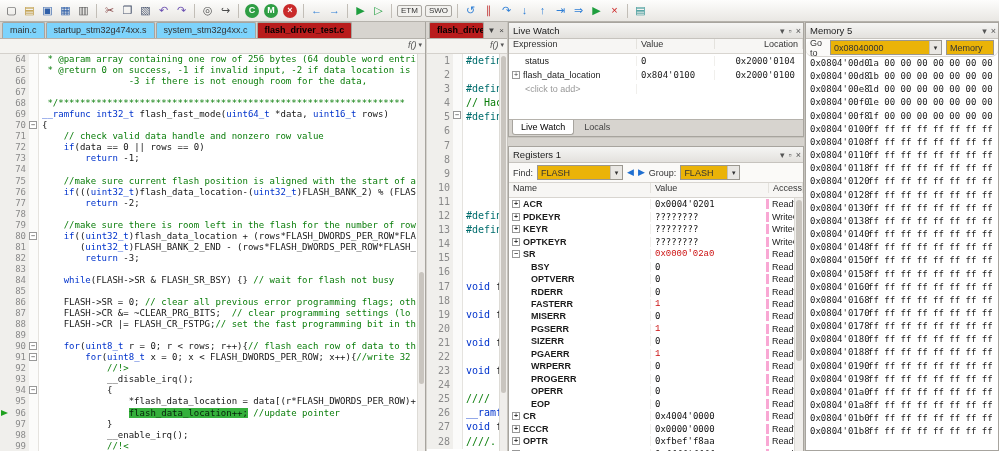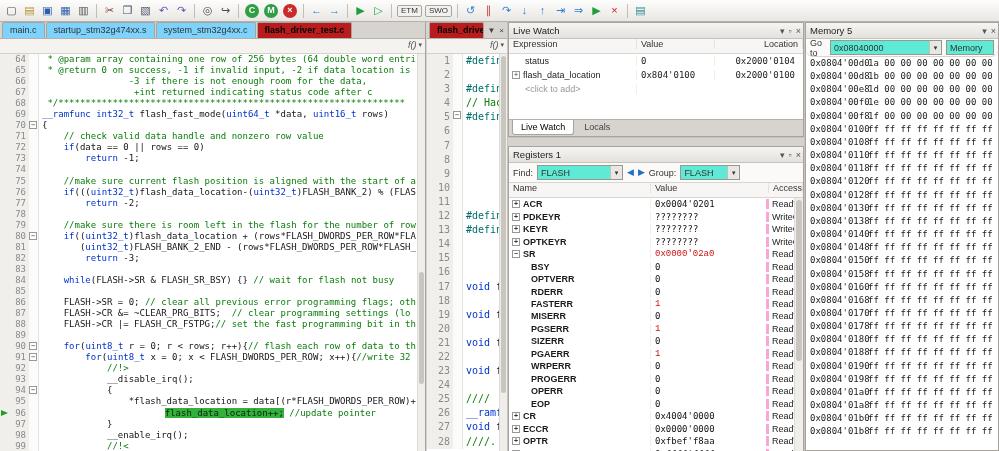--- a/index.html
+++ b/index.html
@@ -44,21 +44,21 @@
   .fold{width:10px;flex:none;background:#fbfbfa;border-right:1px solid #e5e3df;position:relative;}
   .foldbox{position:absolute;left:0;top:1px;width:8px;height:8px;border:1px solid #989898;background:#fff;
     font-size:7px;line-height:6px;text-align:center;color:#333;}
   .ct{white-space:pre;padding-left:3px;}
   .pcarrow{position:absolute;left:1px;top:2px;width:0;height:0;
     border-left:7px solid #1fa11f;border-top:3.5px solid transparent;border-bottom:3.5px solid transparent;}
   .tk-c{color:#0a7d0a;}
   .tk-k{color:#0033cc;}
   .tk-d{color:#006d6d;}
   .tk-p{color:#151515;}
-  .tk-hl{background:#35b03c;color:#06230a;margin-left:36px;}
+  .tk-hl{background:#35b03c;color:#06230a;}
   .vsb{position:absolute;right:0;top:32px;bottom:0;width:8px;background:#f0eeeb;border-left:1px solid #dddbd6;}
   .vsbthumb{position:absolute;left:1px;right:1px;background:#c9c5bf;border-radius:3px;}
 
   
   .panel{position:absolute;background:#fff;border:1px solid #a7a49e;overflow:hidden;}
   #lw{left:508px;top:22px;width:296px;height:115px;}
   #regs{left:508px;top:146px;width:296px;height:313px;}
   #mem{left:805px;top:22px;width:194px;height:429px;}
   .phead{height:16px;background:linear-gradient(#f5f5f4,#e3e1dd);border-bottom:1px solid #c6c3be;
     font-size:9.5px;display:flex;align-items:center;padding:0 4px;position:relative;color:#222;}
@@ -79,21 +79,21 @@
   .expspace{width:10px;flex:none;}
   .docktabs{position:absolute;left:0;right:0;bottom:0;height:17px;background:#d7d4cf;
     border-top:1px solid #b5b2ac;display:flex;padding-left:2px;align-items:flex-start;}
   .dtab{font-size:9px;padding:2px 8px;border:1px solid #a7a49e;border-top:none;background:#fff;
     border-radius:0 0 3px 3px;margin-left:1px;color:#000;}
   .dtab.inactive{background:transparent;border-color:transparent;color:#444;}
 
   
   .findbar{height:20px;display:flex;align-items:center;gap:4px;padding:0 4px;
     border-bottom:1px solid #d8d5d0;background:#fbfaf8;font-size:9px;color:#333;}
-  .combo{height:15px;border:1px solid #9a978f;background:#5eead4;display:flex;align-items:center;
+  .combo{height:15px;border:1px solid #9a978f;background:#eab308;display:flex;align-items:center;
     font-size:9px;padding-left:3px;overflow:hidden;}
   .carrow{margin-left:auto;width:12px;align-self:stretch;background:#e9e7e3;border-left:1px solid #c4c1bb;
     display:flex;align-items:center;justify-content:center;font-size:7px;color:#333;flex:none;}
   .navbtn{color:#1f6fd0;font-size:9px;line-height:1;}
   .regrow{display:flex;height:12.47px;font-size:9px;align-items:center;}
   .reg-name{width:142px;display:flex;align-items:center;gap:3px;padding-left:3px;font-weight:bold;
     color:#1a1a1a;border-right:1px solid #f0efec;overflow:hidden;}
   .reg-name.lvl1{padding-left:22px;font-weight:bold;}
   .reg-val{width:118px;padding-left:4px;font-family:"DejaVu Sans Mono",monospace;color:#111;
     border-right:3px solid #f9a8d4;overflow:hidden;}
@@ -244,21 +244,20 @@
         <div class="cl">
           <span class="cmargin"></span>
           <span class="ln">66</span>
           <span class="fold"></span>
           <span class="ct"><span class="tk-c">                -3 if there is not enough room for the data,</span></span>
         </div>
         <div class="cl">
           <span class="cmargin"></span>
           <span class="ln">67</span>
           <span class="fold"></span>
-          <span class="ct"><span class="tk-c">                 +int returned indicating status code after c</span></span>
         </div>
         <div class="cl">
           <span class="cmargin"></span>
           <span class="ln">68</span>
           <span class="fold"></span>
           <span class="ct"><span class="tk-c"> */****************************************************************</span></span>
         </div>
         <div class="cl">
           <span class="cmargin"></span>
           <span class="ln">69</span>

